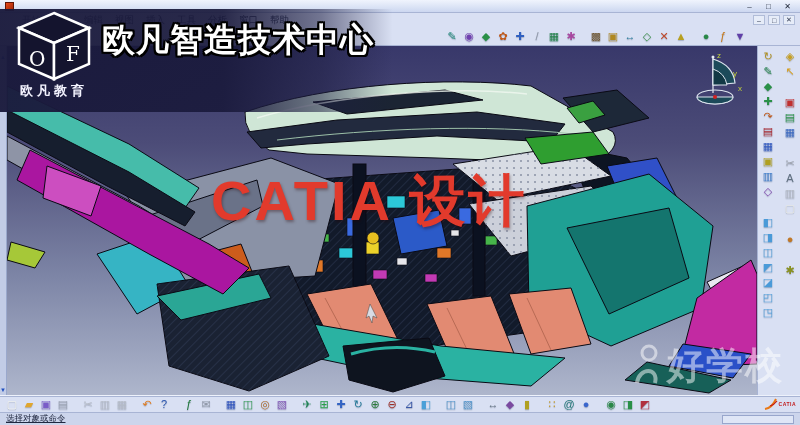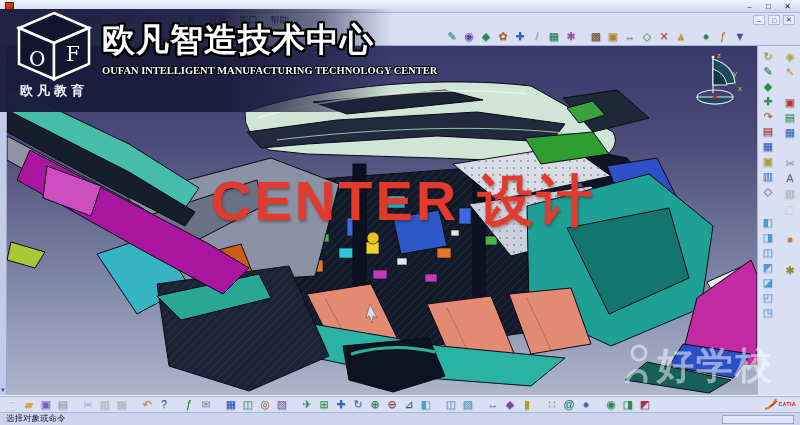--- a/index.html
+++ b/index.html
@@ -31,21 +31,21 @@
     font-size:11px; line-height:1; text-shadow:0 1px 1px rgba(20,30,60,.25); }
   .tsep { width:7px; height:15px; flex:0 0 auto; }
 
   .bottombar { height:17px; background:#d9e0f3; border-top:1px solid #eef2fc;
     box-shadow:inset 0 1px 0 #a8b4d4; display:flex; align-items:center; padding:0 4px; gap:1px; }
   .catia-logo { margin-left:auto; display:flex; align-items:center; gap:1px; }
   .catia-swoosh { width:14px; height:12px; }
   .catia-text { font-size:5px; font-weight:bold; color:#c01818; letter-spacing:.5px; }
 
   .statusbar { height:13px; background:#ccd5ec; border-top:1px solid #a8b4d4;
-    display:flex; align-items:center; font-size:8.5px; color:#202840; padding:0 6px; }
+    display:flex; align-items:center; font-size:8.5px; color:#202840; padding:0 6px;text-decoration:underline; }
   .statusfield { margin-left:auto; width:72px; height:9px; background:#dfe6f6; border:1px solid #98a6cc; }
 
   
   .main { display:flex; height:349px; }
   .leftstrip { width:7px; background:#c2cce6; border-right:1px solid #9aa8cc; position:relative; flex:0 0 auto; }
   .leftstrip .arr { position:absolute; left:0px; font-size:6px; color:#2050c0; line-height:1; }
   .viewport { flex:1; position:relative; overflow:hidden;
     background:linear-gradient(180deg,#38386a 0%,#4c4c78 28%,#7d85a6 66%,#aeb6cc 100%); }
   .rightbar { width:43px; background:#d9e0f3; border-left:1px solid #a8b4d4;
     display:flex; gap:2px; padding-top:3px; flex:0 0 auto; }
@@ -66,21 +66,21 @@
 
   
   .red-overlay { position:absolute; left:204px; top:118px; z-index:6; white-space:nowrap;
     font-size:56px; font-weight:bold; letter-spacing:3px; color:#e23a2c;
     text-shadow:1px 2px 3px rgba(40,0,0,.35); pointer-events:none; }
 
   
   .compass { position:absolute; right:10px; top:3px; z-index:5; }
 
   
-  .watermark { position:absolute; right:26px; top:343px; z-index:45; text-align:right;
+  .watermark { position:absolute; right:16px; top:343px; z-index:45; text-align:right;
     pointer-events:none; color:rgba(255,255,255,.5); }
   .wm-row { display:flex; align-items:center; justify-content:flex-end; gap:2px; }
   .wm-main { font-size:37px; font-weight:bold; letter-spacing:2px; line-height:1; }
   .wm-sub { font-size:13px; font-weight:bold; color:rgba(255,255,255,.55); margin-top:-2px; letter-spacing:1px; }
 
   .carsvg { position:absolute; left:0; top:0; }
 </style>
 </head>
 <body>
 
@@ -239,21 +239,21 @@
       <path d="M30,10 Q50,16 52,34 L30,36 Z" fill="#1c4a5a" stroke="#dce4ee" stroke-width="1.2"></path>
       <path d="M30,20 Q42,24 44,36 L30,36 Z" fill="#123845" stroke="#dce4ee" stroke-width="1"></path>
       <ellipse cx="32" cy="48" rx="18" ry="7" fill="none" stroke="#dce4ee" stroke-width="1.2"></ellipse>
       <path d="M14,48 A18,7 0 0 0 50,48 L32,48 Z" fill="#1c4a5a" stroke="#dce4ee" stroke-width="1"></path>
       <circle cx="32" cy="48" r="2" fill="#d02020"></circle>
       <text x="34" y="9" font-size="8" fill="#c2d23c">z</text>
       <text x="50" y="27" font-size="8" fill="#c2d23c">y</text>
       <text x="55" y="42" font-size="8" fill="#c2d23c">x</text>
     </svg>
 
-    <div class="red-overlay">CENTER 设计</div>
+    <div class="red-overlay">CATIA 设计</div>
   </div>
 
   <div class="rightbar">
     <div class="rcol">
       <span class="ticon" style="color: rgb(176, 144, 32);">↻</span>
         <span class="ticon" style="color: rgb(32, 128, 72);">✎</span>
         <span class="ticon" style="color: rgb(42, 144, 72);">◆</span>
         <span class="ticon" style="color: rgb(42, 144, 72);">✚</span>
         <span class="ticon" style="color: rgb(192, 88, 24);">↷</span>
         <span class="ticon" style="color: rgb(168, 40, 48);">▤</span>
@@ -354,21 +354,20 @@
       <polygon points="41,2 76,17 41,32 6,17" fill="#14142e" stroke="#fff" stroke-width="2.5"></polygon>
       <polygon points="6,17 41,32 41,68 6,53" fill="#14142e" stroke="#fff" stroke-width="2.5"></polygon>
       <polygon points="41,32 76,17 76,53 41,68" fill="#14142e" stroke="#fff" stroke-width="2.5"></polygon>
       <text x="16" y="55" font-size="20" fill="#fff" font-family="DejaVu Serif, serif">O</text>
       <text x="53" y="50" font-size="20" fill="#fff" font-family="DejaVu Serif, serif">F</text>
     </svg>
     <div class="brand-edu">欧凡教育</div>
   </div>
   <div class="brand-right">
     <div class="brand-title">欧凡智造技术中心</div>
-    <div class="brand-sub">OUFAN INTELLIGENT MANUFACTURING TECHNOLOGY CENTER</div>
   </div>
 </div>
 
 <div class="watermark">
   <div class="wm-row">
     <svg width="34" height="44" viewBox="0 0 34 44">
       <circle cx="18" cy="10" r="7" fill="none" stroke="rgba(255,255,255,.5)" stroke-width="3"></circle>
       <path d="M6,40 C8,24 28,24 24,40" fill="none" stroke="rgba(255,255,255,.5)" stroke-width="4"></path>
     </svg>
     <span class="wm-main">好学校</span>

